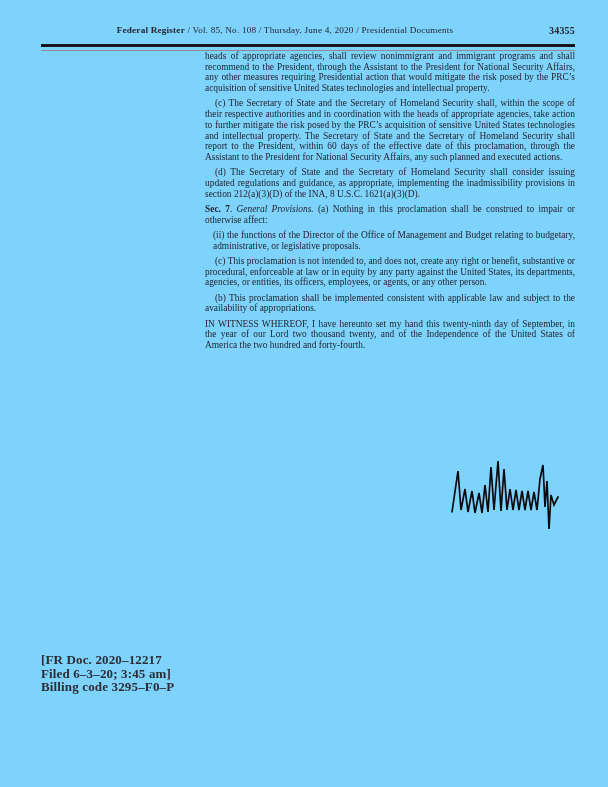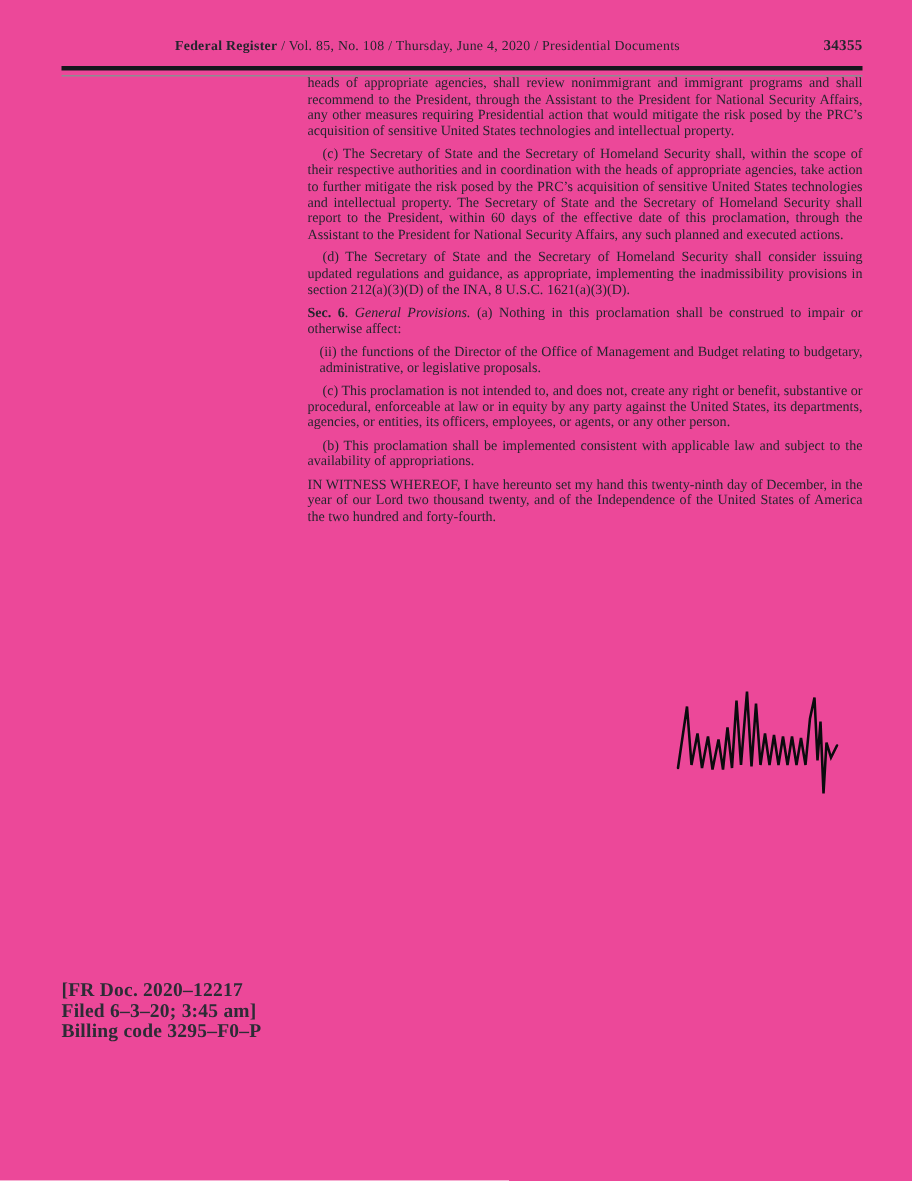--- a/index.html
+++ b/index.html
@@ -4,21 +4,21 @@
 <style>
   html, body {
     margin: 0;
     padding: 0;
     background: #ffffff;
   }
   .page {
     position: relative;
     width: 608px;
     height: 787px;
-    background: #ec4899;
+    background: #7dd3fc;
     font-family: "Liberation Serif", "DejaVu Serif", serif;
     color: #25252e;
     overflow: hidden;
   }
   
   .header-row {
     position: absolute;
     left: 41px;
     top: 25px;
     width: 534px;
@@ -106,25 +106,25 @@
     </div>
     <span class="page-number">34355</span>
   </div>
   <div class="rule-thick"></div>
   <div class="rule-thin"></div>
 
   <div class="body-col">
     <p>heads of appropriate agencies, shall review nonimmigrant and immigrant programs and shall recommend to the President, through the Assistant to the President for National Security Affairs, any other measures requiring Presidential action that would mitigate the risk posed by the PRC’s acquisition of sensitive United States technologies and intellectual property.</p>
     <p class="indent">(c) The Secretary of State and the Secretary of Homeland Security shall, within the scope of their respective authorities and in coordination with the heads of appropriate agencies, take action to further mitigate the risk posed by the PRC’s acquisition of sensitive United States technologies and intellectual property. The Secretary of State and the Secretary of Homeland Security shall report to the President, within 60 days of the effective date of this proclamation, through the Assistant to the President for National Security Affairs, any such planned and executed actions.</p>
     <p class="indent">(d) The Secretary of State and the Secretary of Homeland Security shall consider issuing updated regulations and guidance, as appropriate, implementing the inadmissibility provisions in section 212(a)(3)(D) of the INA, 8 U.S.C. 1621(a)(3)(D).</p>
-    <p><span class="bold">Sec. 6</span><span>. </span><span class="italic">General Provisions.</span><span> (a) Nothing in this proclamation shall be construed to impair or otherwise affect:</span></p>
+    <p><span class="bold">Sec. 7</span><span>. </span><span class="italic">General Provisions.</span><span> (a) Nothing in this proclamation shall be construed to impair or otherwise affect:</span></p>
     <p class="listitem">(ii) the functions of the Director of the Office of Management and Budget relating to budgetary, administrative, or legislative proposals.</p>
     <p class="indent">(c) This proclamation is not intended to, and does not, create any right or benefit, substantive or procedural, enforceable at law or in equity by any party against the United States, its departments, agencies, or entities, its officers, employees, or agents, or any other person.</p>
     <p class="indent">(b) This proclamation shall be implemented consistent with applicable law and subject to the availability of appropriations.</p>
-    <p>IN WITNESS WHEREOF, I have hereunto set my hand this twenty-ninth day of December, in the year of our Lord two thousand twenty, and of the Independence of the United States of America the two hundred and forty-fourth.</p>
+    <p>IN WITNESS WHEREOF, I have hereunto set my hand this twenty-ninth day of September, in the year of our Lord two thousand twenty, and of the Independence of the United States of America the two hundred and forty-fourth.</p>
   </div>
 
   <div class="signature-wrap">
     <svg viewBox="0 0 126 80" xmlns="http://www.w3.org/2000/svg">
       <path d="M4,57 L10,16 L13,55 L17,34 L20,57 L24,36 L27,58 L31,38 L34,58 L37,30 L40,57
                L43,12 L46,55 L50,6 L53,56 L56,14 L59,55
                L62,34 L65,55 L68,35 L71,55 L74,36 L77,55 L80,36 L83,55 L86,37 L89,55
                L92,24 L95,10 L97,52 L99,26 L101,74 L103,40 L106,50 L110,42" fill="none" stroke="#0b0b0e" stroke-width="1.7" stroke-linecap="round" stroke-linejoin="miter"></path>
     </svg>
   </div>

